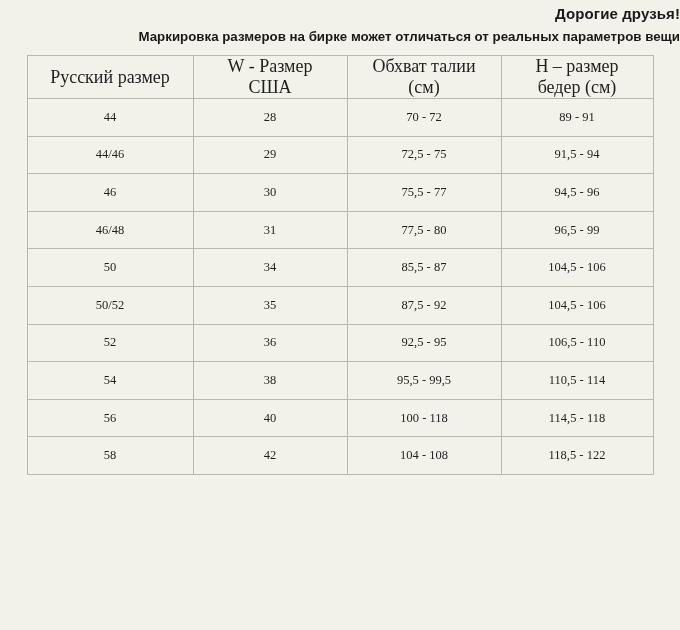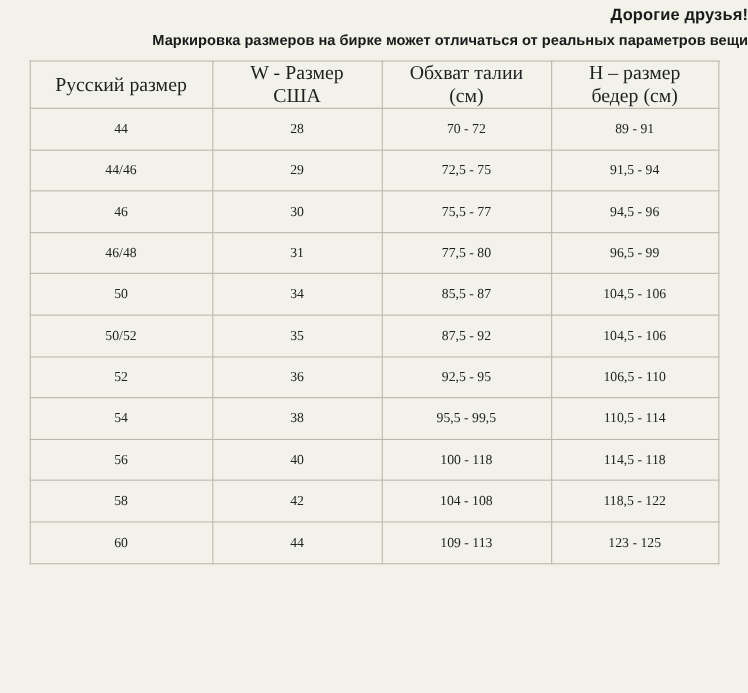--- a/index.html
+++ b/index.html
@@ -155,22 +155,16 @@
         <td>40</td>
         <td>100 - 118</td>
         <td>114,5 - 118</td>
       </tr>
       <tr>
         <td>58</td>
         <td>42</td>
         <td>104 - 108</td>
         <td>118,5 - 122</td>
       </tr>
-      <tr>
-        <td>60</td>
-        <td>44</td>
-        <td>109 - 113</td>
-        <td>123 - 125</td>
-      </tr>
     </tbody>
   </table>
 
 </div>
 
 </body></html>

